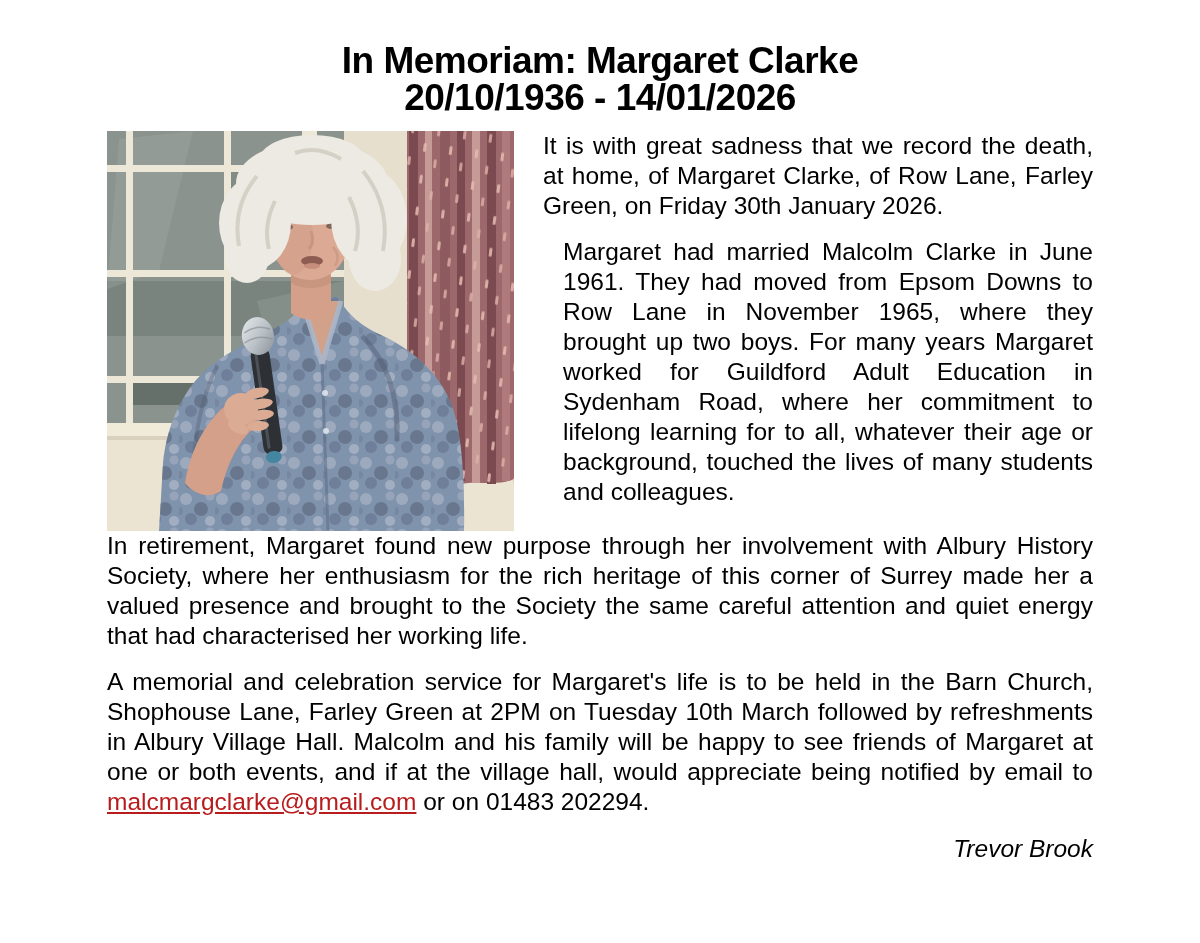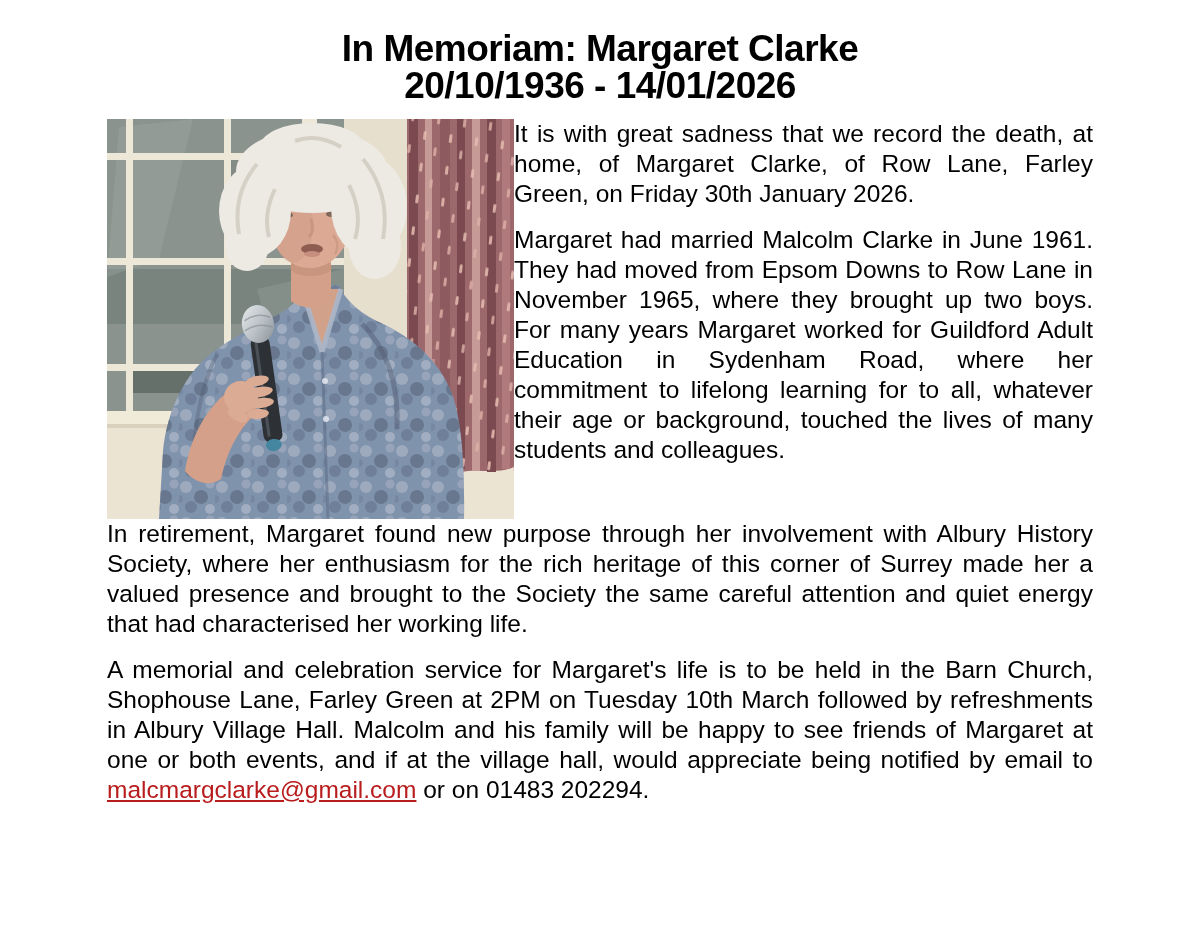--- a/index.html
+++ b/index.html
@@ -11,49 +11,49 @@
     overflow: hidden;
   }
   body {
     font-family: "Liberation Sans", sans-serif;
     color: #000000;
   }
   .page {
     box-sizing: border-box;
     width: 1200px;
     height: 943px;
-    padding: 30px 107px 20px 107px;
+    padding: 42px 107px 20px 107px;
   }
   .title-block {
     text-align: center;
     font-weight: bold;
     font-size: 37px;
     line-height: 37px;
     letter-spacing: -0.5px;
   }
   .top-section {
     display: flex;
-    gap: 0;
+    gap: 29px;
     margin-top: 15px;
     align-items: flex-start;
   }
   .photo-wrap {
     flex: 0 0 407px;
     width: 407px;
     height: 400px;
   }
   .photo-wrap svg { display: block; }
   .text-col { flex: 1 1 auto; min-width: 0; }
   p.body-par {
     margin: 0 0 16px 0;
     font-size: 24.5px;
     line-height: 30px;
     text-align: justify;
   }
-  .text-col p.body-par:last-child { margin-bottom: 0; }
+  .text-col p.body-par:last-child { margin-bottom: 0; margin-left: 20px; }
   .below { margin-top: 16px; }
   .email-link {
     text-decoration: underline;
     color: #b91c1c;
     cursor: pointer;
   }
   .signature {
     margin-top: 17px;
     text-align: right;
     font-style: italic;
@@ -200,14 +200,15 @@
     <div class="text-col">
       <p class="body-par">It is with great sadness that we record the death, at home, of Margaret Clarke, of Row Lane, Farley Green, on Friday 30th January 2026.</p>
       <p class="body-par">Margaret had married Malcolm Clarke in June 1961. They had moved from Epsom Downs to Row Lane in November 1965, where they brought up two boys. For many years Margaret worked for Guildford Adult Education in Sydenham Road, where her commitment to lifelong learning for to all, whatever their age or background, touched the lives of many students and colleagues.</p>
     </div>
   </div>
 
   <p class="body-par below">In retirement, Margaret found new purpose through her involvement with Albury History Society, where her enthusiasm for the rich heritage of this corner of Surrey made her a valued presence and brought to the Society the same careful attention and quiet energy that had characterised her working life.</p>
 
   <p class="body-par"><span>A memorial and celebration service for Margaret's life is to be held in the Barn Church, Shophouse Lane, Farley Green at 2PM on Tuesday 10th March followed by refreshments in Albury Village Hall.  Malcolm and his family will be happy to see friends of Margaret at one or both events, and if at the village hall, would appreciate being notified by email to </span><span class="email-link">malcmargclarke@gmail.com</span><span> or on 01483 202294.</span></p>
 
+  <div class="signature">Trevor Brook</div>
 
 </div>
 
 </body></html>

